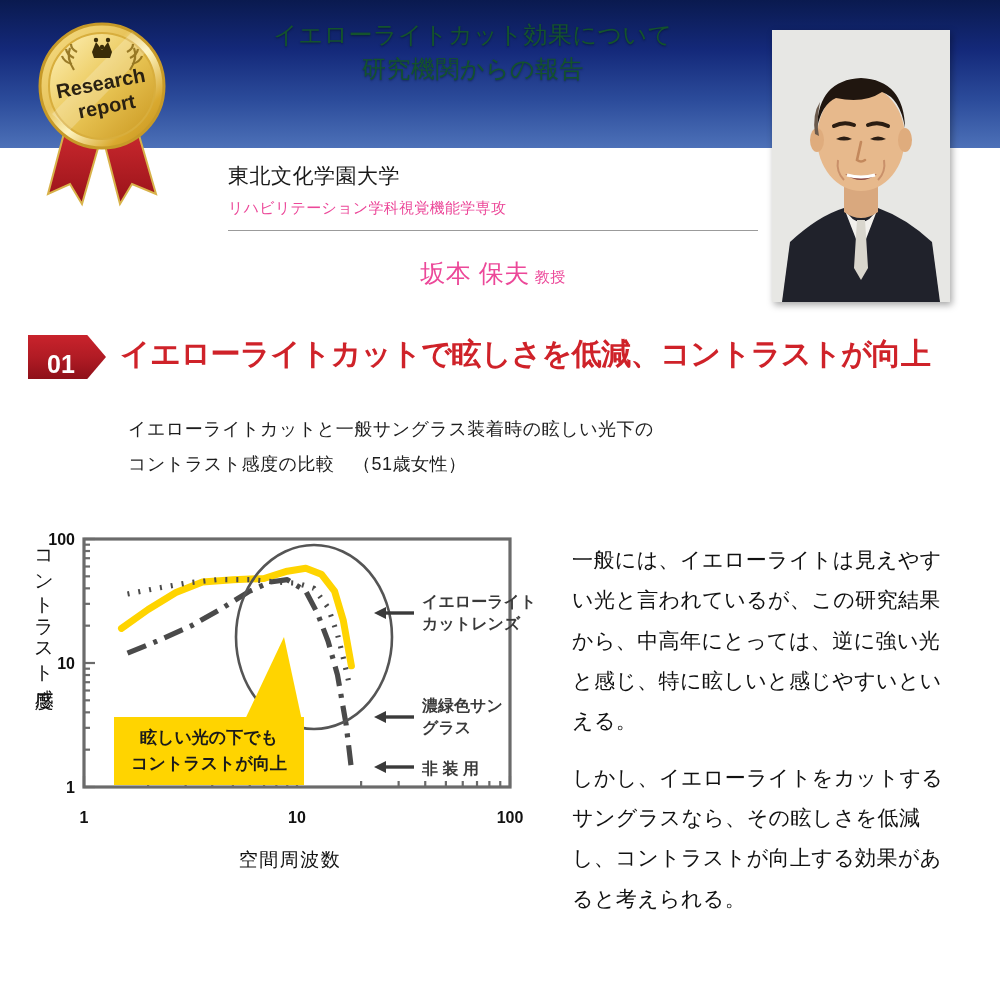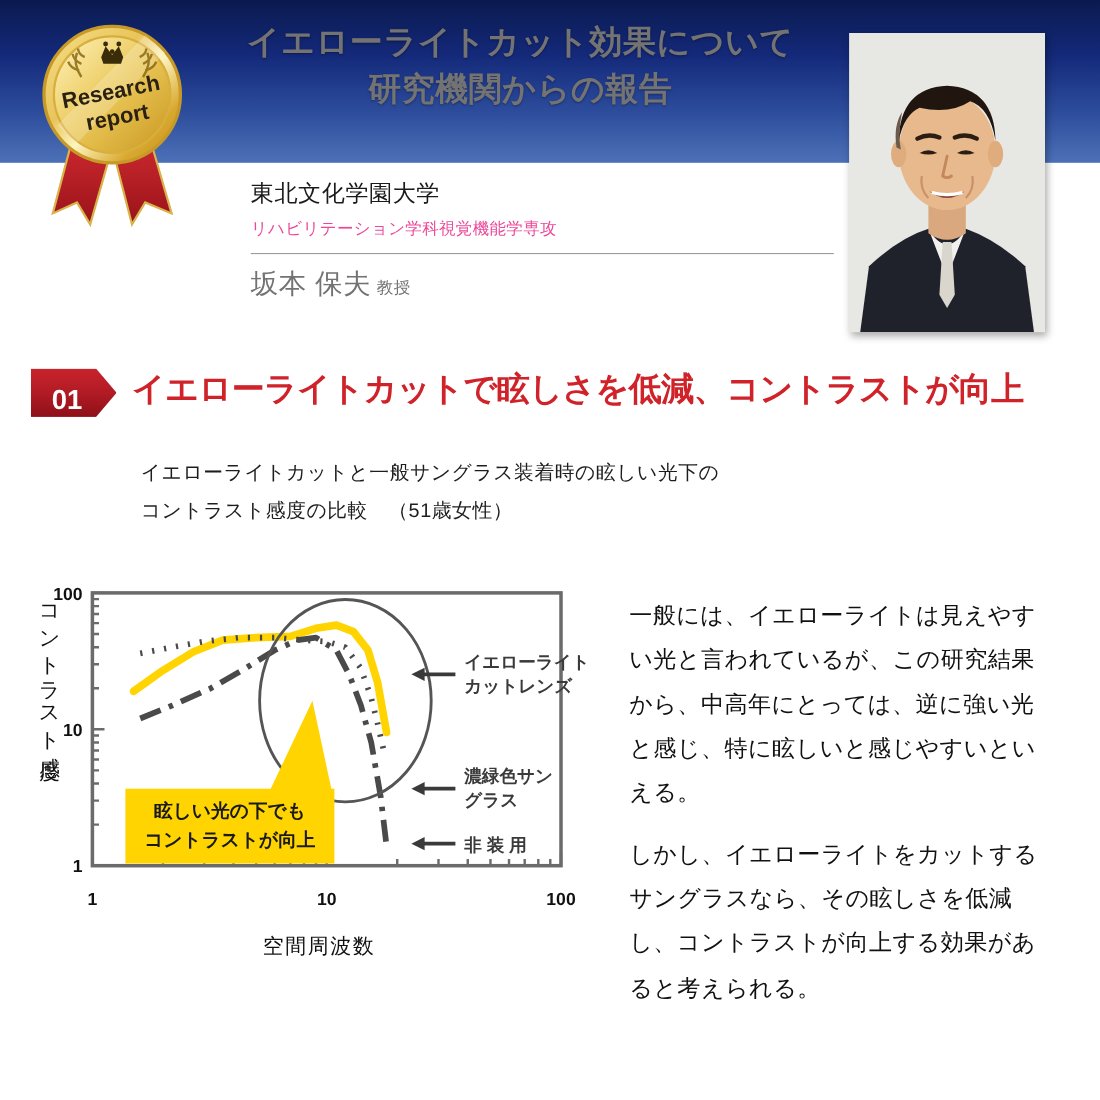--- a/index.html
+++ b/index.html
@@ -11,22 +11,22 @@
   }
   #page { position: relative; width: 1000px; height: 1000px; background: #fff; }
 
   
   .hdr-band {
     position: absolute; left: 0; top: 0; width: 1000px; height: 148px;
     background: linear-gradient(180deg, #0a1a4f 0%, #14297a 34%, #2c4c9b 68%, #4d71b8 100%);
   }
   .hdr-title {
     position: absolute; left: 178px; top: 18px; width: 590px;
-    text-align: center; color: #737373;
-    font-size: 30px; font-weight: bold; line-height: 1.42;
+    text-align: center; color: #14532d;
+    font-size: 24px; font-weight: normal; line-height: 1.42;
     letter-spacing: 0.5px;
     text-shadow: 0 1px 2px rgba(0,0,0,.35);
   }
   .hdr-title div { white-space: nowrap; }
 
   
   .medal { position: absolute; left: 22px; top: 14px; width: 160px; height: 200px; }
 
   
   .photo {
@@ -34,21 +34,21 @@
     background: #e9e9e7;
     box-shadow: 2px 3px 7px rgba(0,0,0,.35);
     overflow: hidden;
   }
 
   
   .affil { position: absolute; left: 228px; top: 162px; width: 530px; }
   .affil-univ { font-size: 21px; color: #1a1a1a; letter-spacing: .5px; }
   .affil-dept { font-size: 15px; color: #ec4899; margin-top: 9px; letter-spacing: .3px; }
   .affil-rule { margin-top: 12px; border-top: 1px solid #9b9b9b; width: 530px; }
-  .affil-name { margin-top: 10px; text-align: left; font-size: 25px; color: #737373; letter-spacing: .5px; }
+  .affil-name { margin-top: 26px; text-align: center; font-size: 25px; color: #ec4899; letter-spacing: .5px; }
   .affil-name .rank { font-size: 15px; margin-left: 5px; }
 
   
   .sec-num {
     position: absolute; left: 28px; top: 335px;
     width: 78px; height: 44px;
     background: linear-gradient(180deg,#c9232c 0%, #b01b24 52%, #8e1019 100%);
     color: #fff; font-size: 25px; font-weight: bold;
     display: flex; align-items: flex-end; justify-content: center;
     padding-right: 12px;

